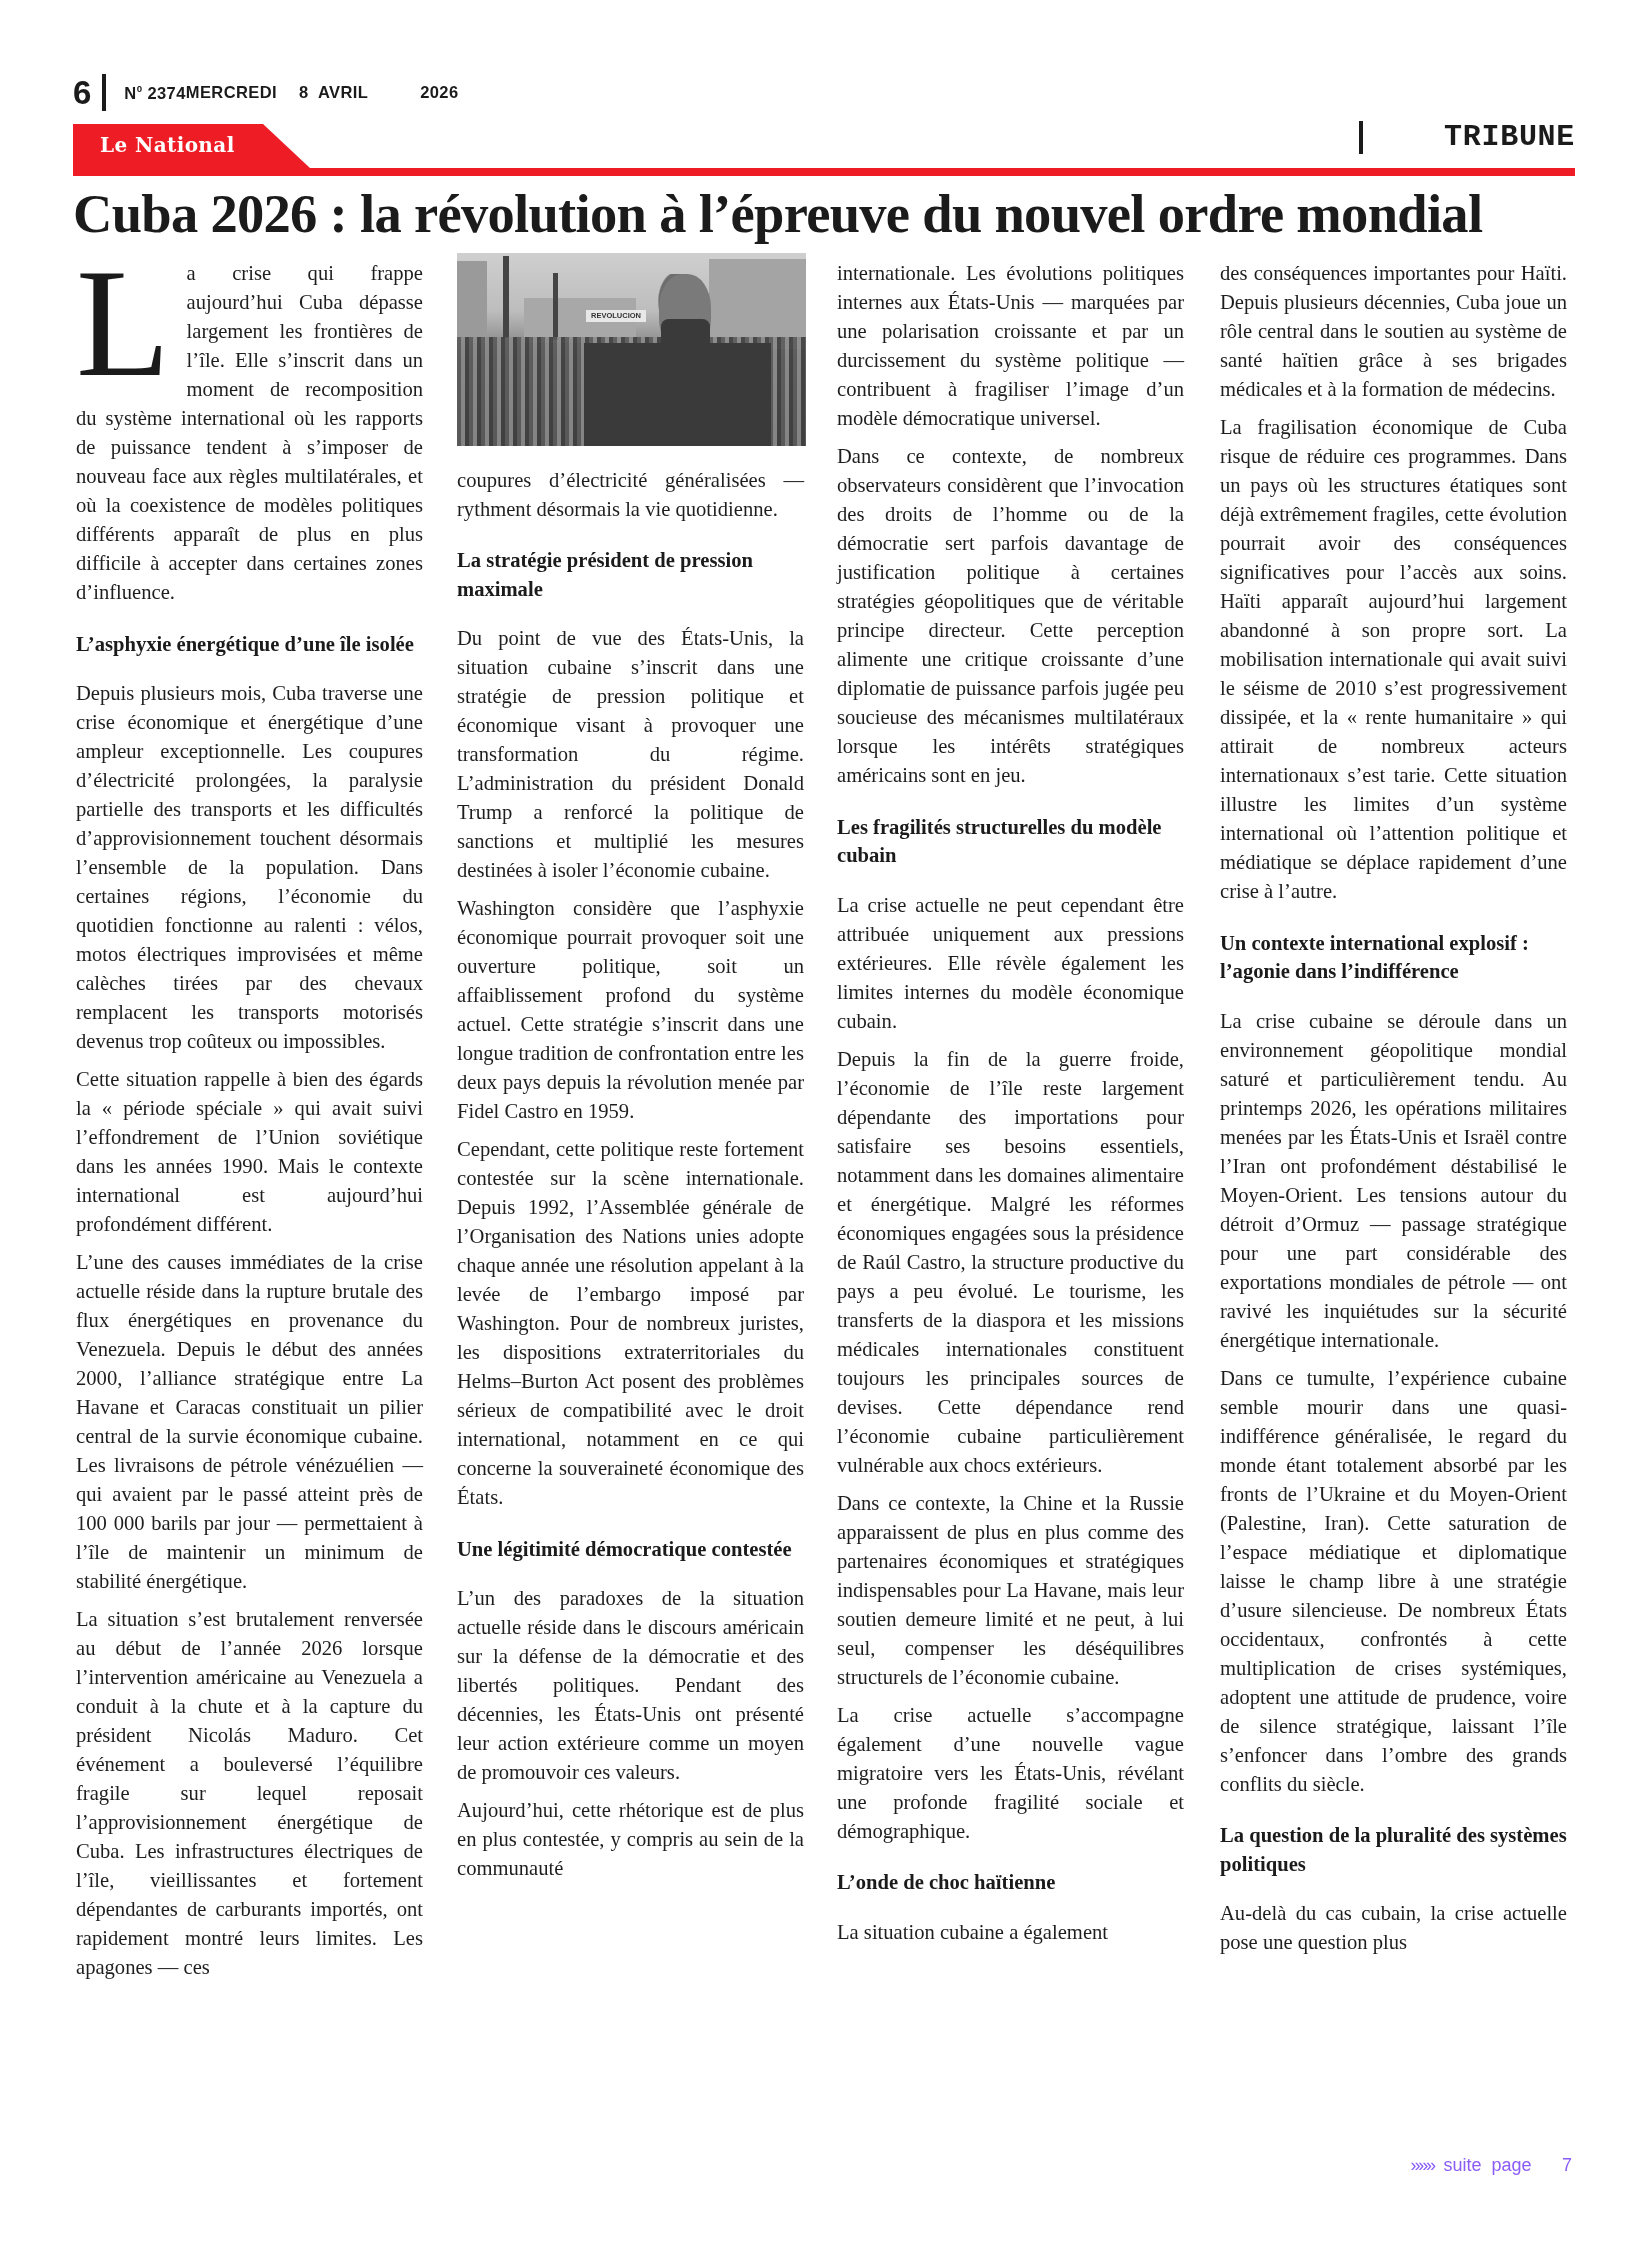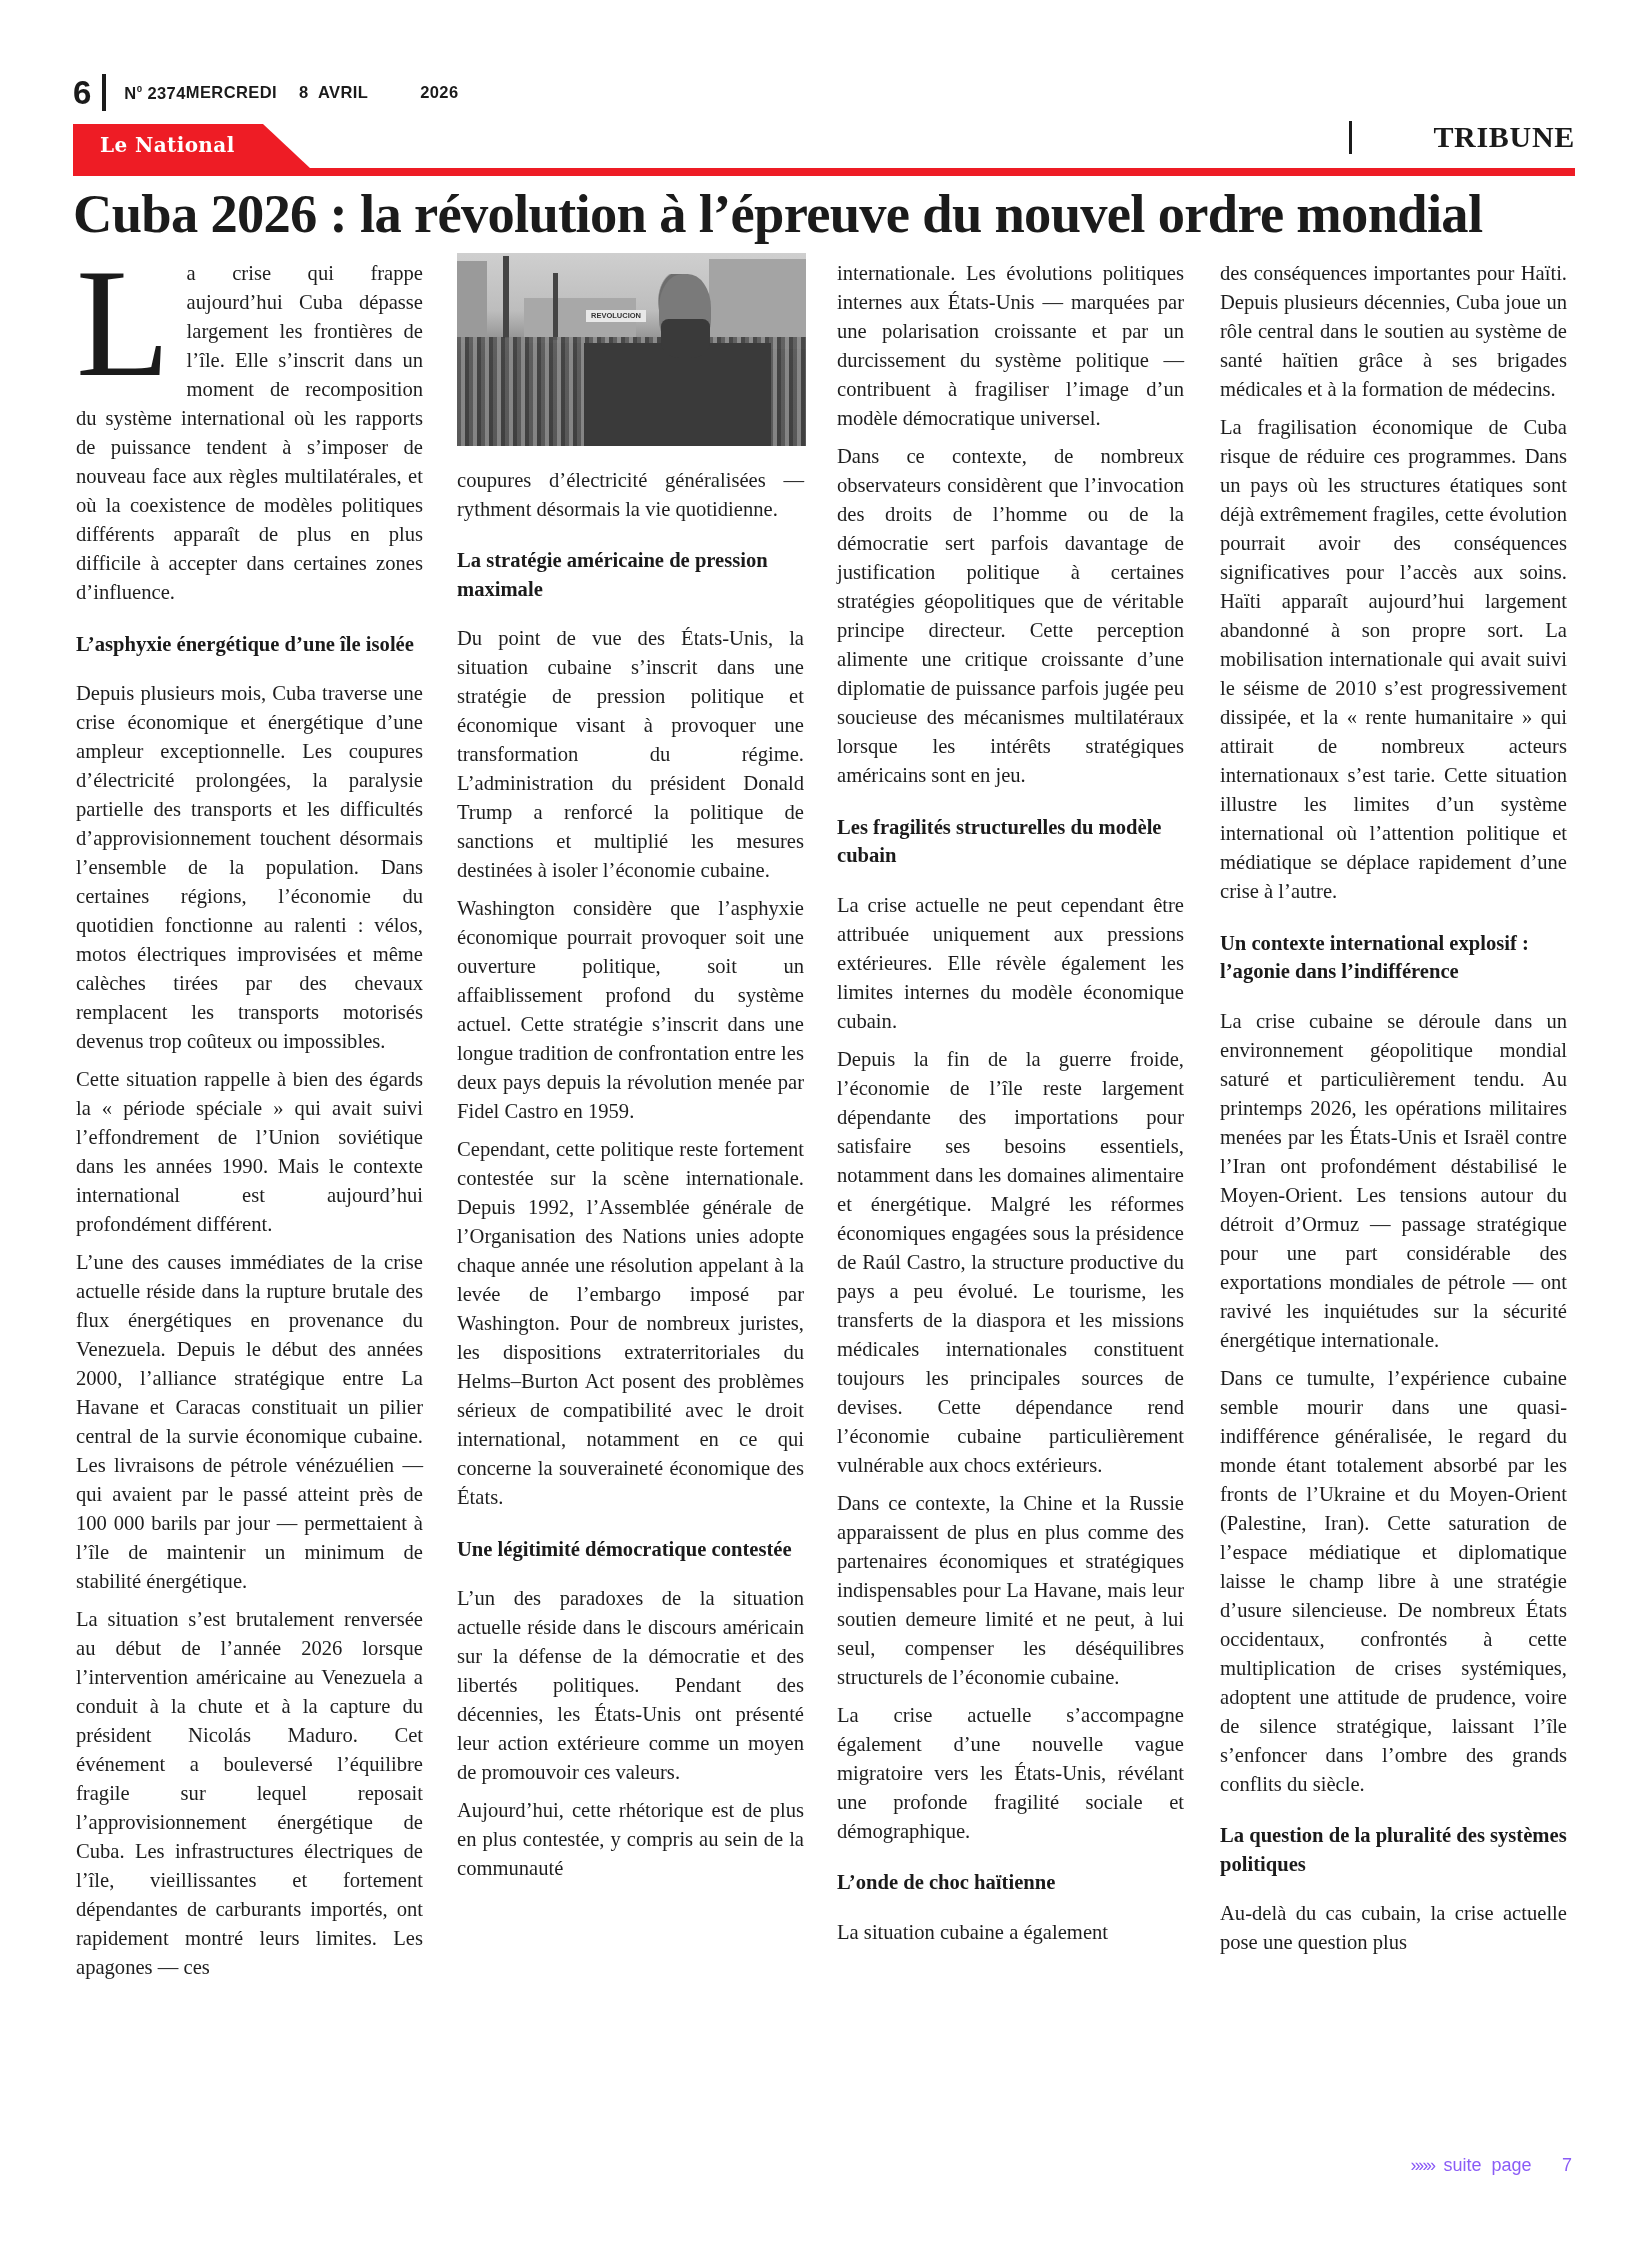--- a/index.html
+++ b/index.html
@@ -16,21 +16,21 @@
   .folio .meta sup { font-size: 9.7px; }
 
   .brand { position: absolute; left: 73px; top: 124px; width: 238px; height: 45px; }
   .brand .flag { position: absolute; left: 0; top: 0; width: 238px; height: 45px; background: #ee1c25; clip-path: polygon(0 0, 190px 0, 238px 45px, 0 45px); }
   .brand .name { position: absolute; left: 27px; top: 9px; color: #ffffff; font-family: "DejaVu Serif", serif; font-weight: bold; font-size: 20px; letter-spacing: 0.4px; }
 
   .redline { position: absolute; left: 73px; top: 168px; width: 1502px; height: 8.2px; background: #ee1c25; }
 
   .section { position: absolute; right: 75px; top: 120px; display: flex; align-items: center; }
   .section .sep { width: 3.7px; height: 33px; background: #1b1b1b; margin-right: 81px; }
-  .section .label { font-family: Liberation Serif, serif; font-weight: bold; font-size: 30px; letter-spacing: 0.7px; color: #1b1b1b; }
+  .section .label { font-family: Liberation Mono, monospace; font-weight: bold; font-size: 30px; letter-spacing: 0.7px; color: #1b1b1b; }
 
   .headline { position: absolute; left: 73px; top: 181px; width: 1504px; margin: 0; font-family: "Liberation Serif", serif; font-weight: bold; font-size: 54px; line-height: 66px; letter-spacing: -0.7px; color: #1b1b1b; white-space: nowrap; transform-origin: left top; transform: scaleX(1.01); }
 
   
   .col { position: absolute; top: 259px; width: 347px; font-family: "Liberation Serif", serif; font-size: 20.6px; line-height: 29px; text-align: justify; color: #1e1e1e; }
   .col p { margin: 0 0 9px 0; hyphens: none; }
   .col h3 { margin: 22.5px 0 21px 0; font-family: "Liberation Serif", serif; font-size: 20.6px; line-height: 28.5px; font-weight: bold; text-align: left; color: #1b1b1b; }
   #c1 { left: 76px; }
   #c2 { left: 457px; top: 253px; }
   #c3 { left: 837px; }
@@ -98,21 +98,21 @@
     <div class="bldg-r"></div>
     <div class="palm1"></div>
     <div class="palm2"></div>
     <div class="banner">REVOLUCION</div>
     <div class="crowd"></div>
     <div class="figure"></div>
     <div class="face"></div>
     <div class="beard"></div>
   </div>
   <p>coupures d’électricité généralisées — rythment désormais la vie quotidienne.</p>
-  <h3>La stratégie américaine de pression maximale</h3>
+  <h3>La stratégie président de pression maximale</h3>
   <p>Du point de vue des États-Unis, la situation cubaine s’inscrit dans une stratégie de pression politique et économique visant à provoquer une transformation du régime. L’administration du président Donald Trump a renforcé la politique de sanctions et multiplié les mesures destinées à isoler l’économie cubaine.</p>
   <p>Washington considère que l’asphyxie économique pourrait provoquer soit une ouverture politique, soit un affaiblissement profond du système actuel. Cette stratégie s’inscrit dans une longue tradition de confrontation entre les deux pays depuis la révolution menée par Fidel Castro en 1959.</p>
   <p>Cependant, cette politique reste fortement contestée sur la scène internationale. Depuis 1992, l’Assemblée générale de l’Organisation des Nations unies adopte chaque année une résolution appelant à la levée de l’embargo imposé par Washington. Pour de nombreux juristes, les dispositions extraterritoriales du Helms–Burton Act posent des problèmes sérieux de compatibilité avec le droit international, notamment en ce qui concerne la souveraineté économique des États.</p>
   <h3>Une légitimité démocratique contestée</h3>
   <p>L’un des paradoxes de la situation actuelle réside dans le discours américain sur la défense de la démocratie et des libertés politiques. Pendant des décennies, les États-Unis ont présenté leur action extérieure comme un moyen de promouvoir ces valeurs.</p>
   <p>Aujourd’hui, cette rhétorique est de plus en plus contestée, y compris au sein de la communauté</p>
 </div>
 
 <div class="col" id="c3">
   <p>internationale. Les évolutions politiques internes aux États-Unis — marquées par une polarisation croissante et par un durcissement du système politique — contribuent à fragiliser l’image d’un modèle démocratique universel.</p>

